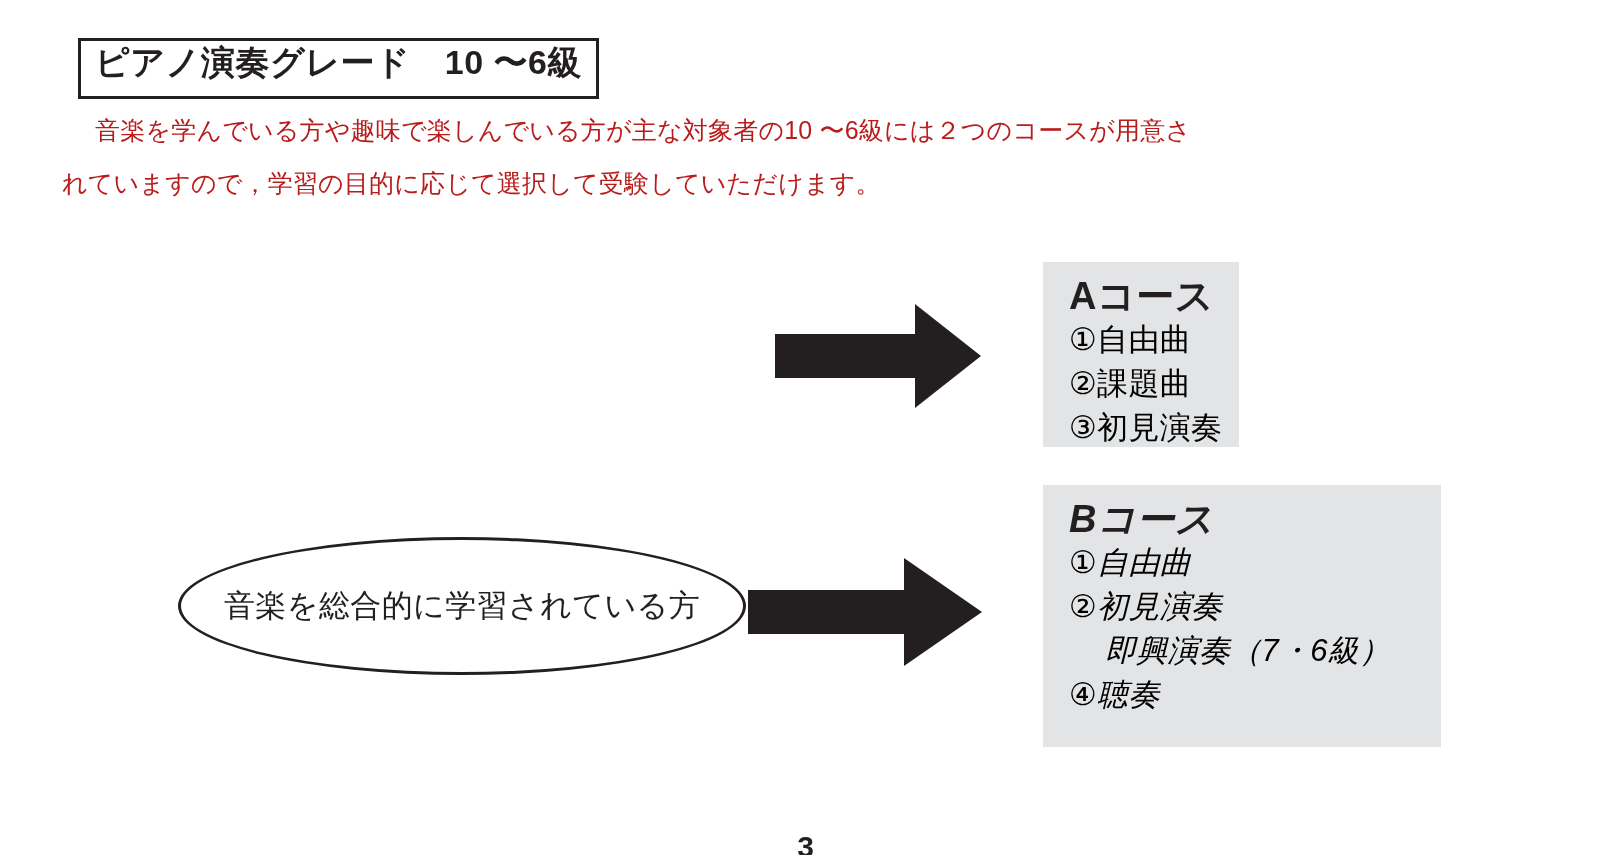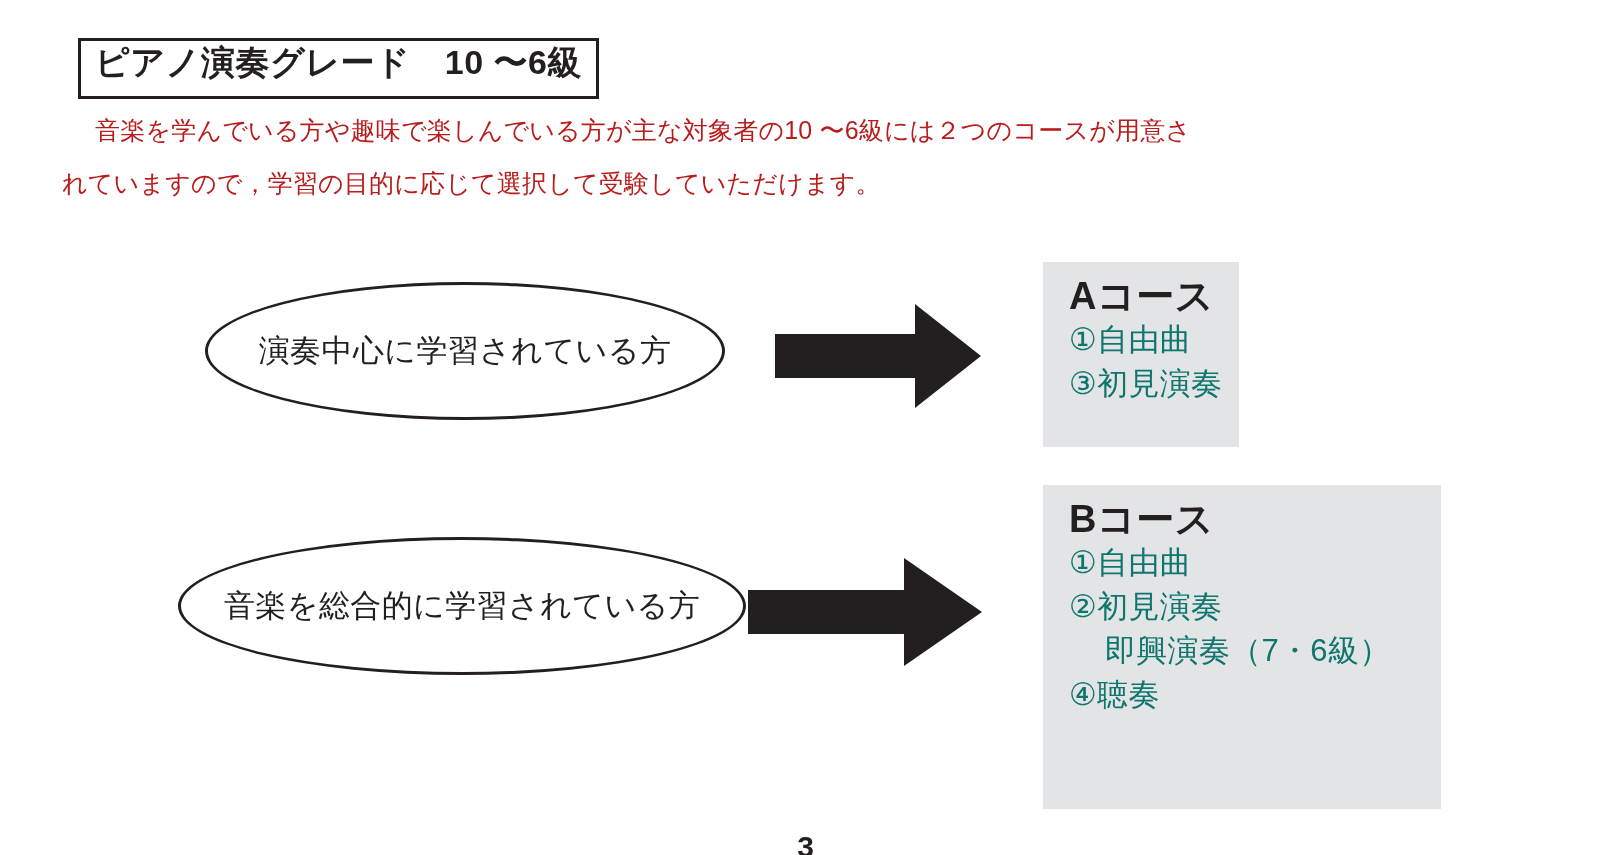--- a/index.html
+++ b/index.html
@@ -86,36 +86,36 @@
   .arrow-b { left: 748px; top: 558px; width: 234px; height: 108px; }
 
   
   .course-box {
     position: absolute;
     background: #e3e4e6;
     box-sizing: border-box;
     padding: 12px 26px 16px 26px;
   }
   .course-a { left: 1043px; top: 262px; width: 196px; height: 185px; }
-  .course-b { left: 1043px; top: 485px; width: 398px; height: 324px; }
+  .course-b { left: 1043px; top: 485px; width: 398px; height: 262px; font-style: italic; }
 
   .course-title {
     font-size: 38px;
     font-weight: bold;
     line-height: 44px;
     letter-spacing: 0.5px;
     white-space: nowrap;
     color: #231f20;
   }
   .course-item {
     font-size: 31px;
     line-height: 44px;
     letter-spacing: 0.3px;
     white-space: nowrap;
-    color: #0f766e;
+    color: #000000;
   }
   .course-item.sub { padding-left: 36px; }
 
   
   .page-number {
     position: absolute;
     left: 0;
     top: 830px;
     width: 1611px;
     text-align: center;
@@ -134,33 +134,31 @@
   <div class="title-text">ピアノ演奏グレード　10 〜6級</div>
 </div>
 
 <div class="body-para">
   <div class="body-line indent">音楽を学んでいる方や趣味で楽しんでいる方が主な対象者の10 〜6級には２つのコースが用意さ</div>
   <div class="body-line">れていますので，学習の目的に応じて選択して受験していただけます。</div>
 </div>
 
 <div class="flow">
 
-  <div class="ellipse ellipse-a">
-    <span class="ellipse-label">演奏中心に学習されている方</span>
-  </div>
 
   <div class="arrow arrow-a">
     <svg viewBox="0 0 206 104" width="206" height="104" aria-hidden="true">
       <polygon points="0,30 140,30 140,0 206,52 140,104 140,74 0,74" fill="#231f20"></polygon>
     </svg>
   </div>
 
   <div class="course-box course-a">
     <div class="course-title">Aコース</div>
     <div class="course-item">①自由曲</div>
+    <div class="course-item">②課題曲</div>
     <div class="course-item">③初見演奏</div>
   </div>
 
   <div class="ellipse ellipse-b">
     <span class="ellipse-label">音楽を総合的に学習されている方</span>
   </div>
 
   <div class="arrow arrow-b">
     <svg viewBox="0 0 234 108" width="234" height="108" aria-hidden="true">
       <polygon points="0,32 156,32 156,0 234,54 156,108 156,76 0,76" fill="#231f20"></polygon>

